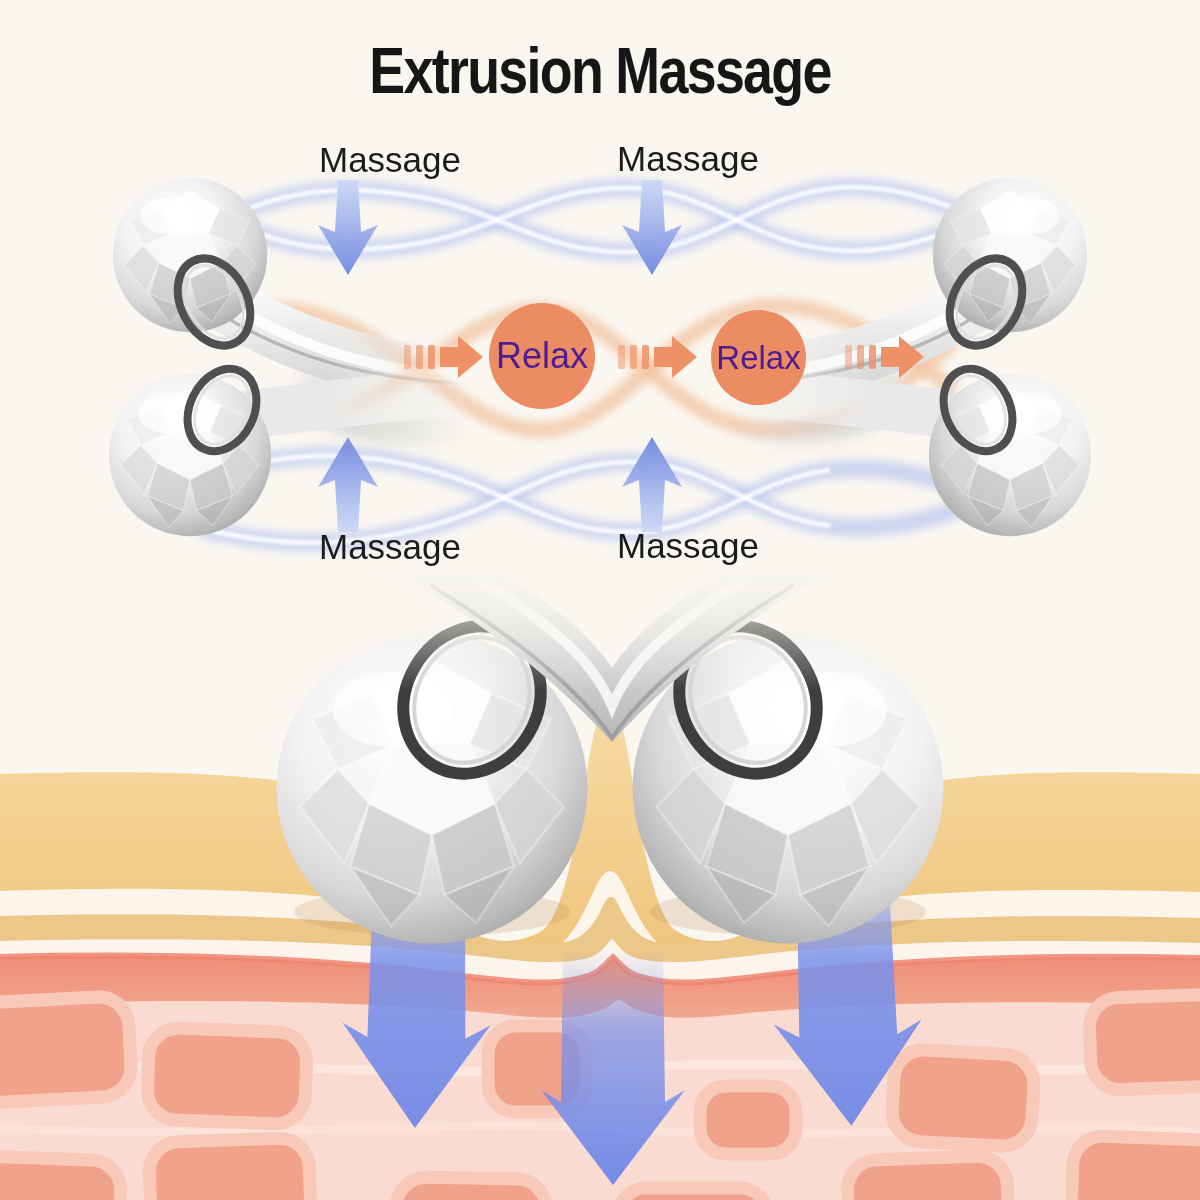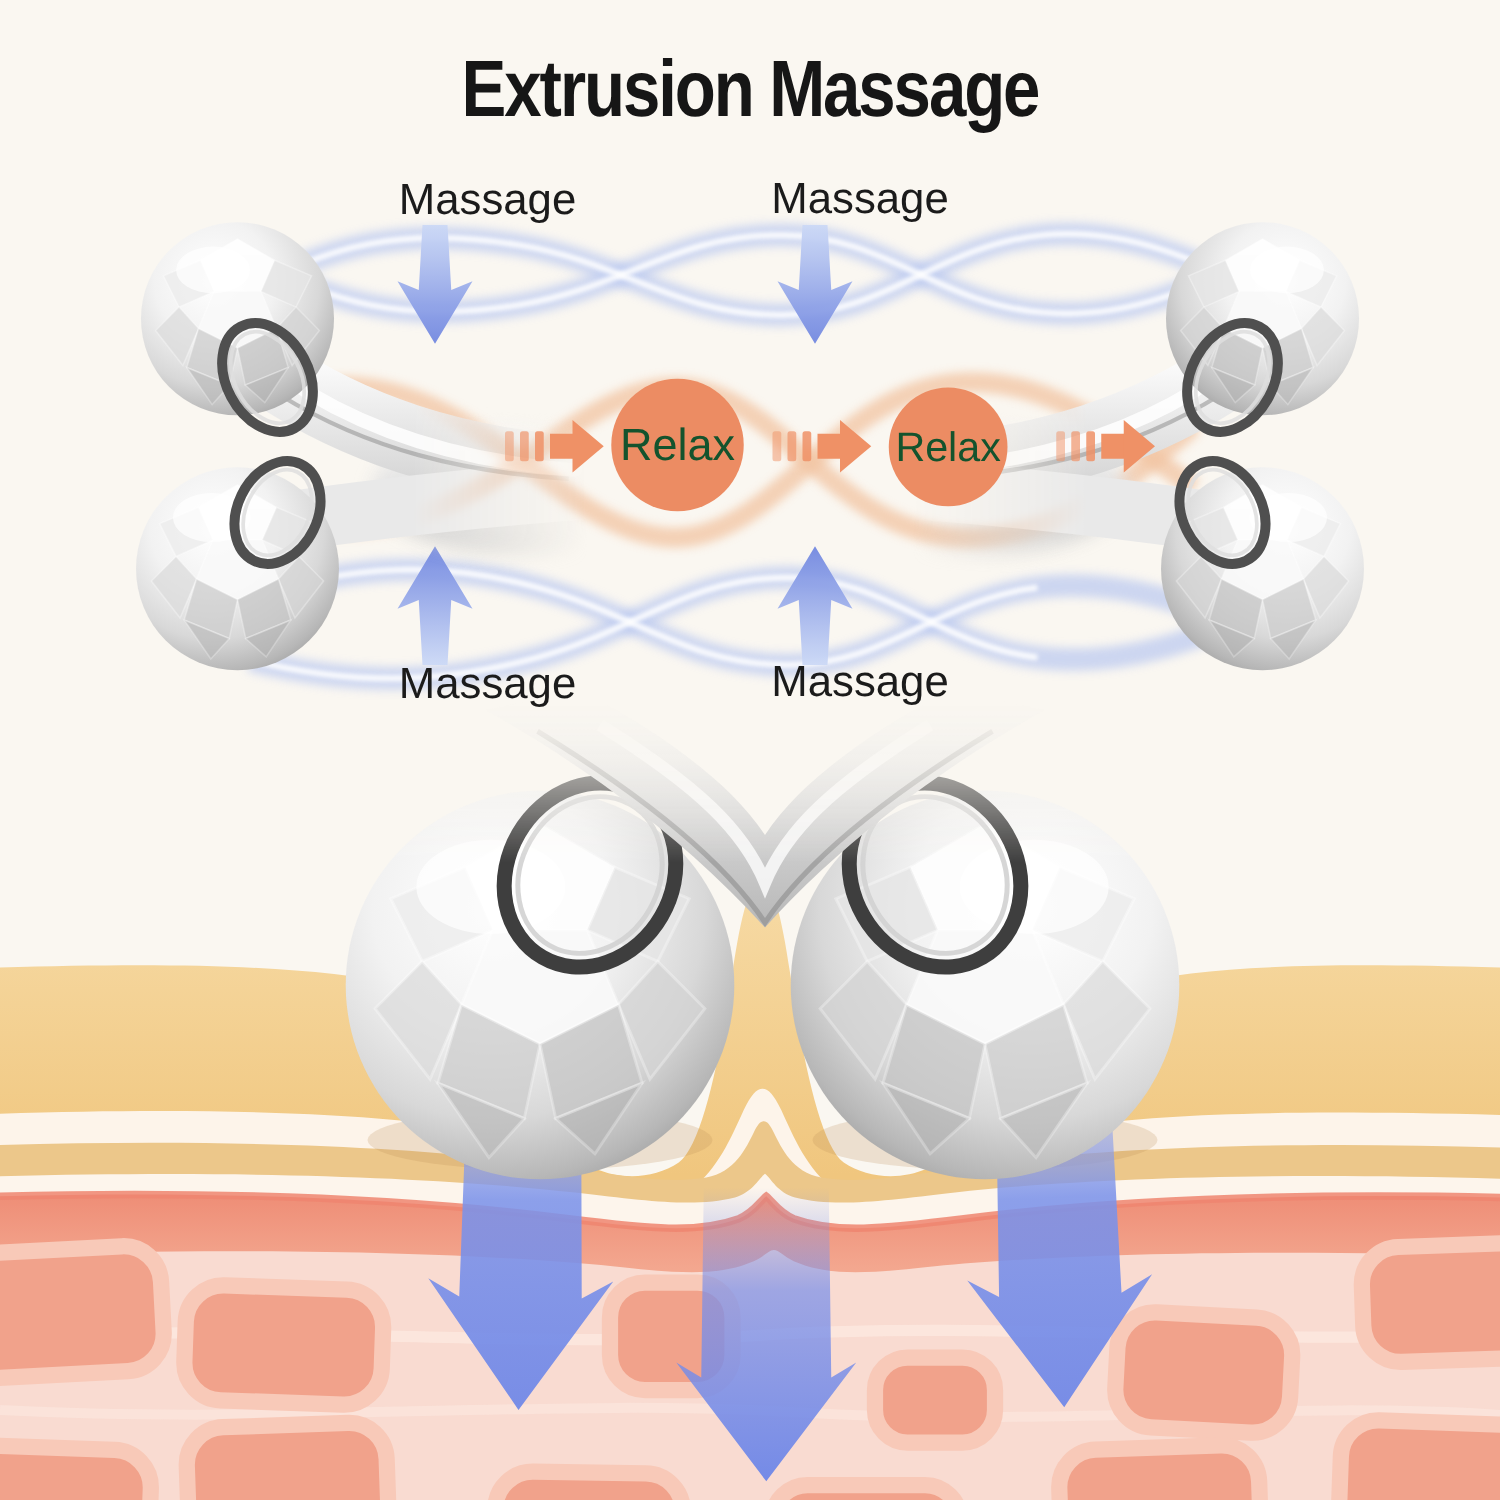--- a/index.html
+++ b/index.html
@@ -11,21 +11,21 @@
     font-size:64px;font-weight:bold;letter-spacing:-2px;color:#161616;
     transform:scaleX(.84);transform-origin:50% 50%;white-space:nowrap;
   }
   .mass-label{
     position:absolute;transform:translateX(-50%);
     font-size:35px;color:#1b1b1b;white-space:nowrap;margin-left:36px;
   }
   .relax-badge{
     position:absolute;border-radius:50%;background:#ec8c63;
     display:flex;align-items:center;justify-content:center;
-    color:#14532d;
+    color:#4c1d95;
   }
   #relax-left{left:489px;top:303px;width:106px;height:106px;font-size:36px;}
   #relax-right{left:711px;top:310px;width:95px;height:95px;font-size:33px;}
 </style>
 </head>
 <body>
 
 <div class="stage">
 
 <svg class="canvas" width="1200" height="1200" viewBox="0 0 1200 1200">

